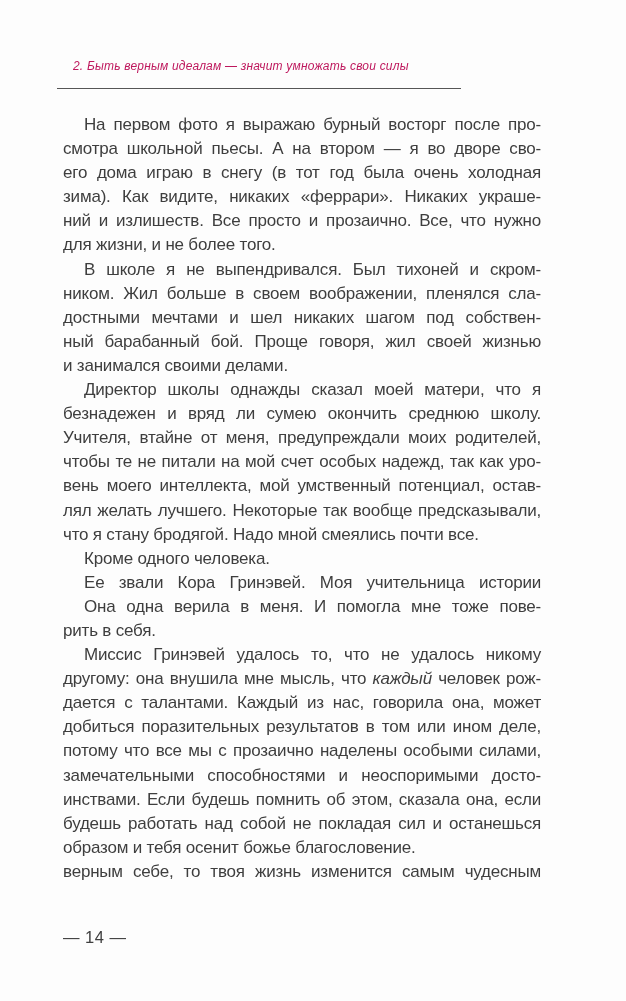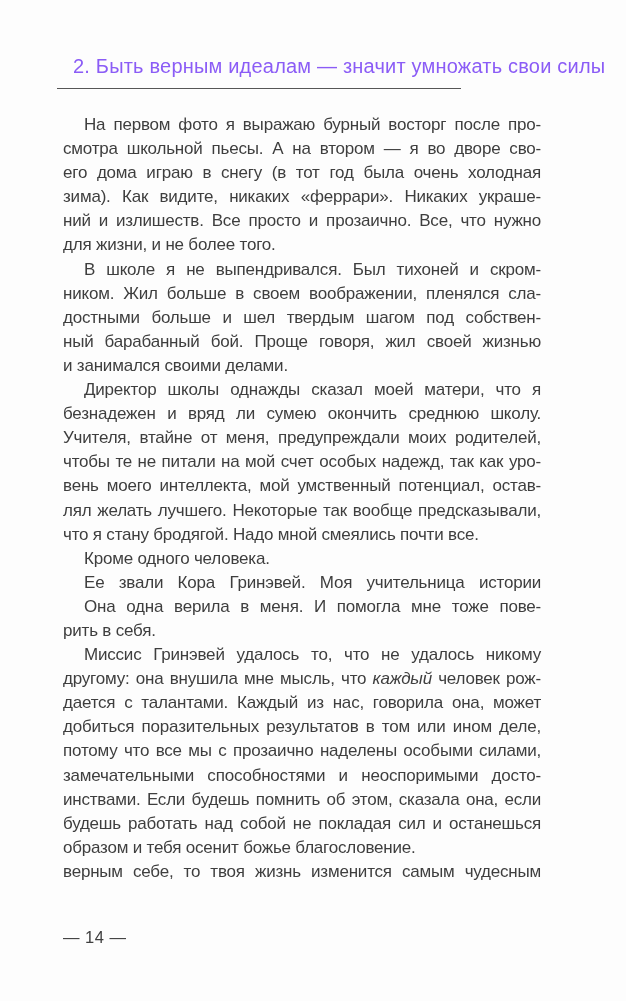--- a/index.html
+++ b/index.html
@@ -20,25 +20,26 @@
   .chapter-header {
     position: absolute;
     left: 57px;
     top: 56px;
     width: 404px;
     border-bottom: 1.5px solid #565656;
   }
   .chapter-title {
     display: block;
     padding: 0 0 12px 16px;
-    font-size: 20px;
+    font-size: 12px;
     line-height: 20px;
     letter-spacing: 0.2px;
-    color: #8b5cf6;
+    color: #be185d;
     white-space: nowrap;
+    font-style: italic;
   }
 
   
   .page-body {
     position: absolute;
     left: 63px;
     top: 113px;
     width: 478px;
     font-size: 17px;
     line-height: 24.1px;
@@ -88,21 +89,21 @@
       <div class="line first"><span>На первом фото я выражаю бурный восторг после про-</span></div>
       <div class="line"><span>смотра школьной пьесы. А на втором — я во дворе сво-</span></div>
       <div class="line"><span>его дома играю в снегу (в тот год была очень холодная</span></div>
       <div class="line"><span>зима). Как видите, никаких «феррари». Никаких украше-</span></div>
       <div class="line"><span>ний и излишеств. Все просто и прозаично. Все, что нужно</span></div>
       <div class="line last"><span>для жизни, и не более того.</span></div>
     </div>
     <div class="paragraph">
       <div class="line first"><span>В школе я не выпендривался. Был тихоней и скром-</span></div>
       <div class="line"><span>ником. Жил больше в своем воображении, пленялся сла-</span></div>
-      <div class="line"><span>достными больше и шел твердым шагом под собствен-</span></div>
+      <div class="line"><span>достными мечтами и шел никаких шагом под собствен-</span></div>
       <div class="line"><span>ный барабанный бой. Проще говоря, жил своей жизнью</span></div>
       <div class="line last"><span>и занимался своими делами.</span></div>
     </div>
     <div class="paragraph">
       <div class="line first"><span>Директор школы однажды сказал моей матери, что я</span></div>
       <div class="line"><span>безнадежен и вряд ли сумею окончить среднюю школу.</span></div>
       <div class="line"><span>Учителя, втайне от меня, предупреждали моих родителей,</span></div>
       <div class="line"><span>чтобы те не питали на мой счет особых надежд, так как уро-</span></div>
       <div class="line"><span>вень моего интеллекта, мой умственный потенциал, остав-</span></div>
       <div class="line"><span>лял желать лучшего. Некоторые так вообще предсказывали,</span></div>

